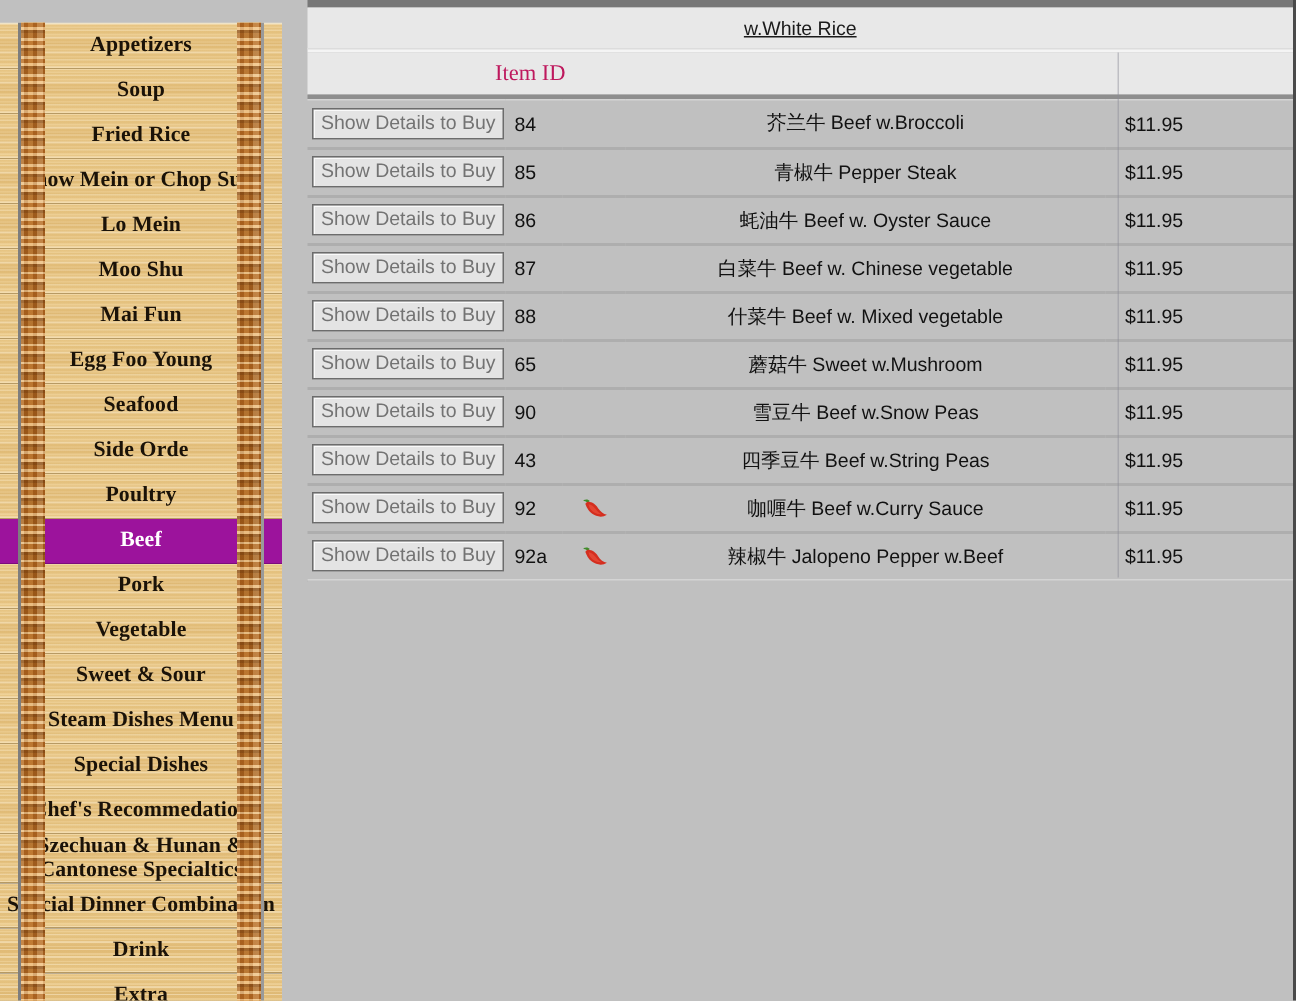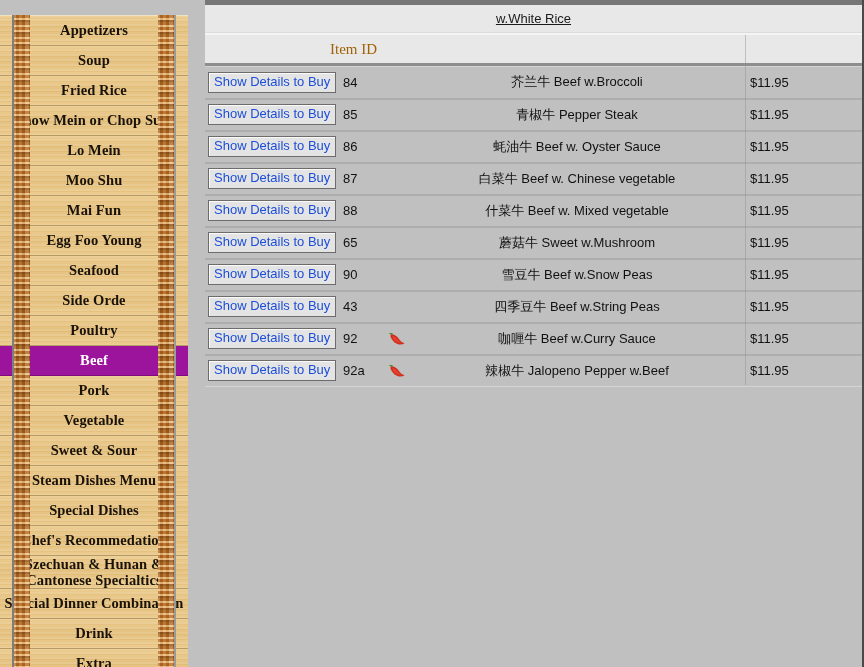--- a/index.html
+++ b/index.html
@@ -213,21 +213,21 @@
     height: 28px;
     background: #e8e8e8;
     box-sizing: border-box;
   }
   .colhead .itemid {
     position: absolute;
     left: 125px;
     top: 6px;
     font-family: "Liberation Serif", serif;
     font-size: 15px;
-    color: #a16207;
+    color: #be185d;
   }
 
   .head-rule {
     position: absolute;
     left: 0;
     top: 63px;
     width: 657px;
     height: 3px;
     background: #8e8e8e;
   }
@@ -265,21 +265,21 @@
   .c-name { width: 320px; text-align: center; }
   .c-price{ width: 125px; text-align: left; padding-left: 13px !important; }
 
   .buy-btn {
     display: inline-block;
     margin-left: 3px;
     padding: 1px 5px 2px 5px;
     font-family: "Liberation Sans", sans-serif;
     font-size: 13px;
     line-height: 16px;
-    color: #1d4ed8;
+    color: #737373;
     background: #e4e4e4;
     border: 1px solid #6c6c6c;
     box-shadow: inset 1px 1px 0 #fafafa;
     white-space: nowrap;
     cursor: pointer;
   }
 
   .chili {
     display: inline-block;
     width: 20px;

